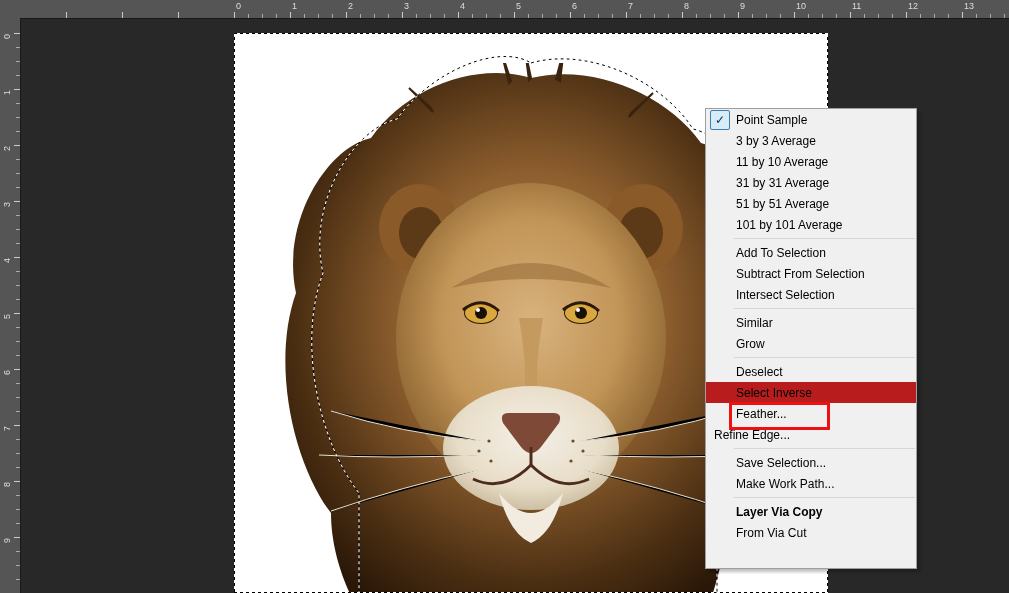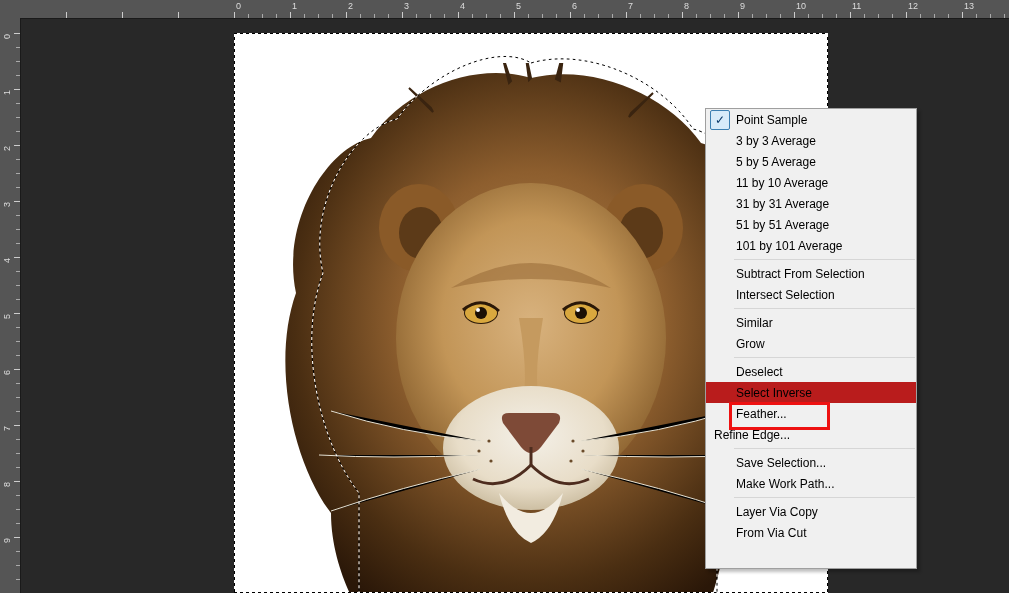--- a/index.html
+++ b/index.html
@@ -354,35 +354,35 @@
 
   <div class="ctx" id="ctx" style="height: 459px;">
       <div class="row" style="position: relative;">
         <div class="check" style="top: 1px;">✓</div>
         <span>Point Sample</span>
       </div>
       <div class="row" style="position: relative;">
         <span>3 by 3 Average</span>
       </div>
       <div class="row" style="position: relative;">
-        <span>5 by 5 Average</span>
-      </div>
-      <div class="row" style="position: relative;">
         <span>11 by 10 Average</span>
       </div>
       <div class="row" style="position: relative;">
         <span>31 by 31 Average</span>
       </div>
       <div class="row" style="position: relative;">
         <span>51 by 51 Average</span>
       </div>
       <div class="row" style="position: relative;">
         <span>101 by 101 Average</span>
       </div>
       <div class="sep"></div>
+      <div class="row" style="position: relative;">
+        <span>Add To Selection</span>
+      </div>
       <div class="row" style="position: relative;">
         <span>Subtract From Selection</span>
       </div>
       <div class="row" style="position: relative;">
         <span>Intersect Selection</span>
       </div>
       <div class="sep"></div>
       <div class="row" style="position: relative;">
         <span>Similar</span>
       </div>
@@ -403,21 +403,21 @@
         <span>Refine Edge...</span>
       </div>
       <div class="sep"></div>
       <div class="row" style="position: relative; text-align: right;">
         <span>Save Selection...</span>
       </div>
       <div class="row" style="position: relative;">
         <span>Make Work Path...</span>
       </div>
       <div class="sep"></div>
-      <div class="row" style="position: relative;">
+      <div class="row" style="position: relative; font-weight: bold;">
         <span>Layer Via Copy</span>
       </div>
       <div class="row" style="position: relative;">
         <span>From Via Cut</span>
       </div>
     </div>
 
   <div class="redbox" id="redbox" style="left: 729px; top: 402px; width: 95px; height: 22px;"></div>
 </div>
 

